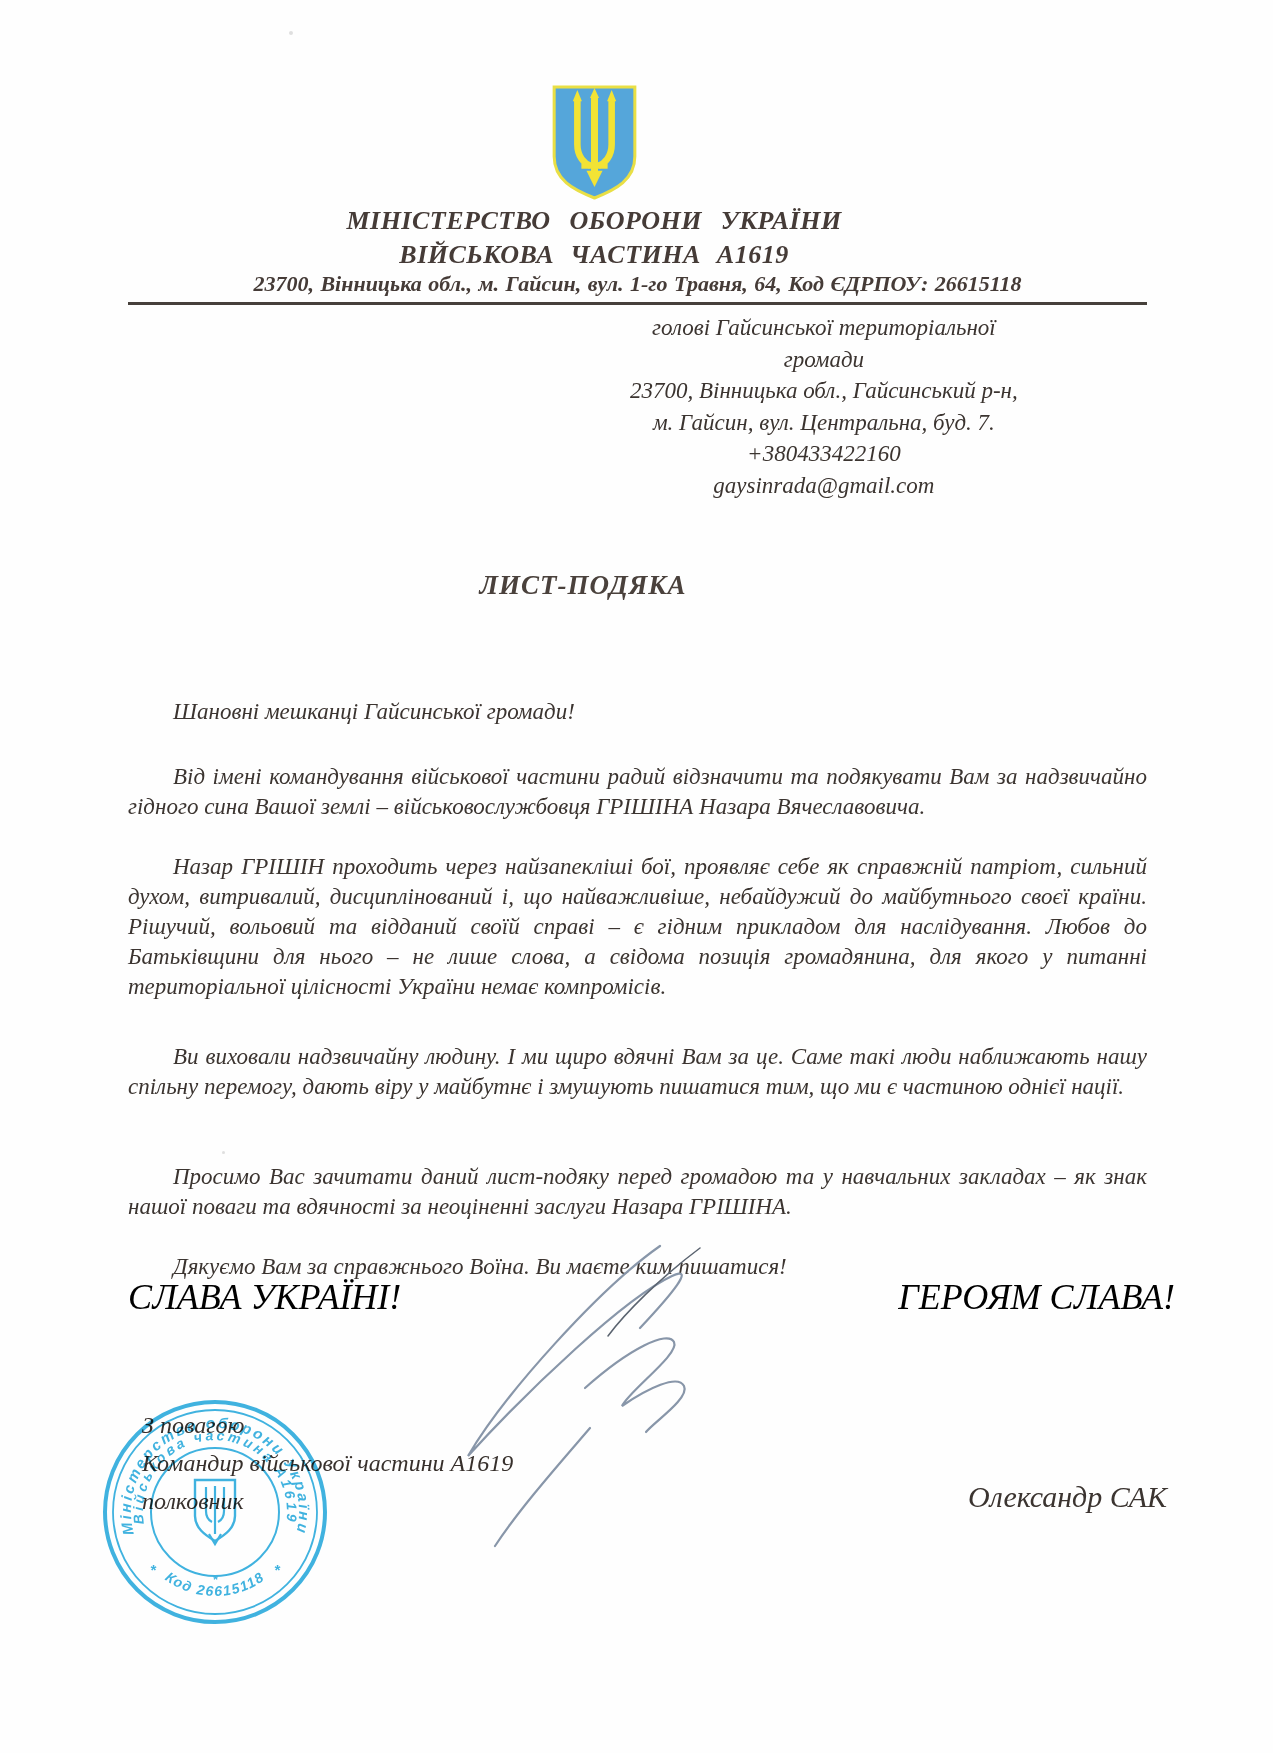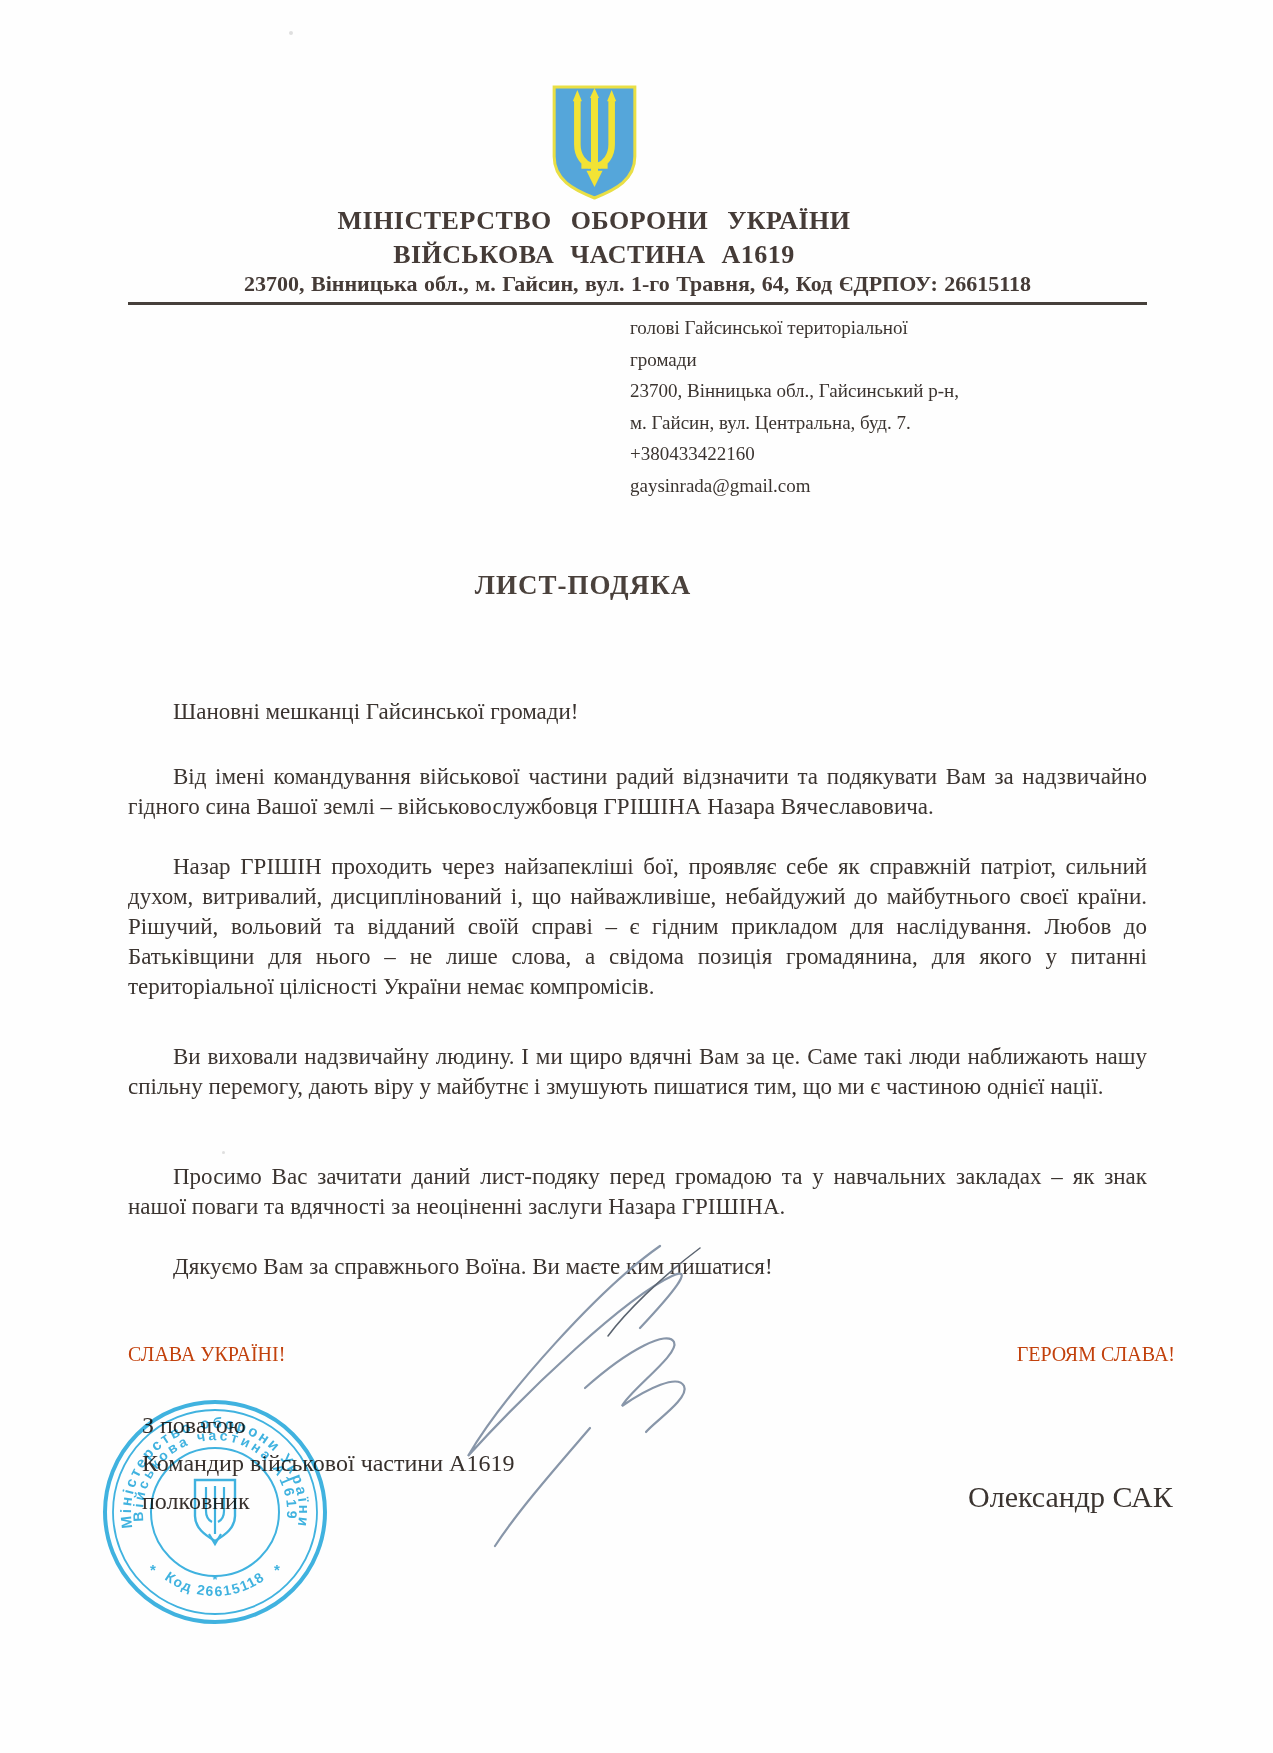--- a/index.html
+++ b/index.html
@@ -1,39 +1,39 @@
 <!DOCTYPE html>
 <html><head>
 <meta charset="utf-8">
 <style>
   html,body{margin:0;padding:0;background:#ffffff;}
   .page{
     position:relative;width:1273px;height:1753px;background:#fefefe;
-    font-family:"Liberation Serif", serif;color:#3d3531;overflow:hidden;
+    font-family:"Liberation Serif", serif;color:#3d3531;overflow:hidden;font-style:italic;
   }
   
   .emblem{position:absolute;left:551px;top:84px;width:87px;height:117px;}
   .hdr{position:absolute;left:84px;width:1020px;text-align:center;font-weight:bold;color:#453b37;}
   .ministry{top:206px;font-size:26px;letter-spacing:.5px;word-spacing:12px;}
   .unit{top:240px;font-size:26px;letter-spacing:.5px;word-spacing:9px;}
   .address{left:128px;width:1019px;top:271px;font-size:22px;word-spacing:1px;}
   .rule{position:absolute;left:128px;top:302px;width:1019px;border-top:3.5px solid #46403b;}
   
-  .recipient{position:absolute;left:630px;top:312px;font-size:19px;line-height:31.5px;color:#3b3430;}
+  .recipient{position:absolute;left:630px;top:312px;font-size:23px;line-height:31.5px;color:#3b3430;text-align:center;}
   
   .title{position:absolute;left:119px;top:570px;width:928px;text-align:center;
     font-size:27px;font-weight:bold;letter-spacing:1px;color:#4a413c;}
   
   .body{position:absolute;left:128px;width:1019px;margin:0;font-size:23px;line-height:30px;
     text-align:justify;text-indent:45px;color:#3b3430;}
   .salutation{top:697px;text-align:left;}
   .p0{top:762px;} .p1{top:852px;} .p2{top:1042px;} .p3{top:1162px;} .p4{top:1252px;text-align:left;}
   
-  .slava{position:absolute;left:128px;top:1343px;width:1047px;display:flex;
-    justify-content:space-between;font-size:20px;color:#c2410c;}
+  .slava{position:absolute;left:128px;top:1276px;width:1047px;display:flex;
+    justify-content:space-between;font-size:36px;color:#000000;}
   
   .sign{position:absolute;left:128px;top:1406px;font-size:24px;line-height:38px;color:#37302c;z-index:3;margin-left:14px;}
   .sign-name{position:absolute;left:968px;top:1480px;font-size:30px;color:#3b3430;}
   
   .pen{position:absolute;left:420px;top:1228px;width:320px;height:340px;z-index:2;}
   
   .stamp{position:absolute;left:95px;top:1392px;width:240px;height:240px;z-index:5;
     mix-blend-mode:multiply;opacity:.92;}
   .stxt{fill:#2fadde;font-family:"Liberation Sans",sans-serif;font-weight:bold;}
   .speck{position:absolute;border-radius:50%;background:#c9c9c9;opacity:.6;}

